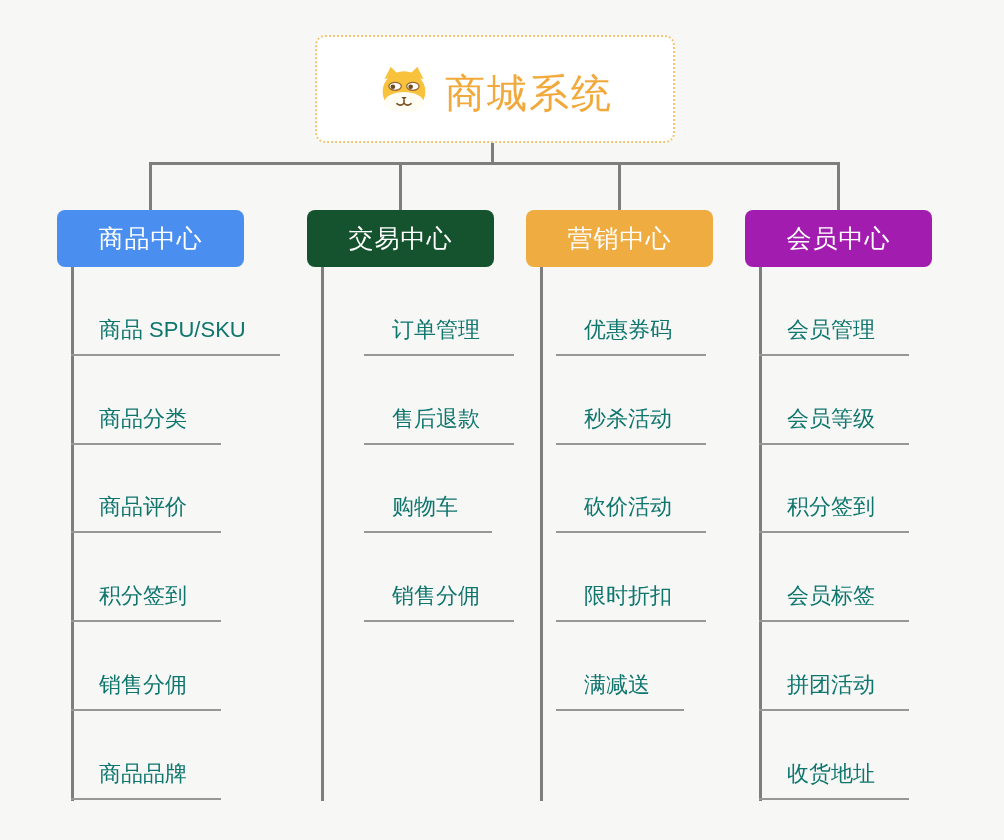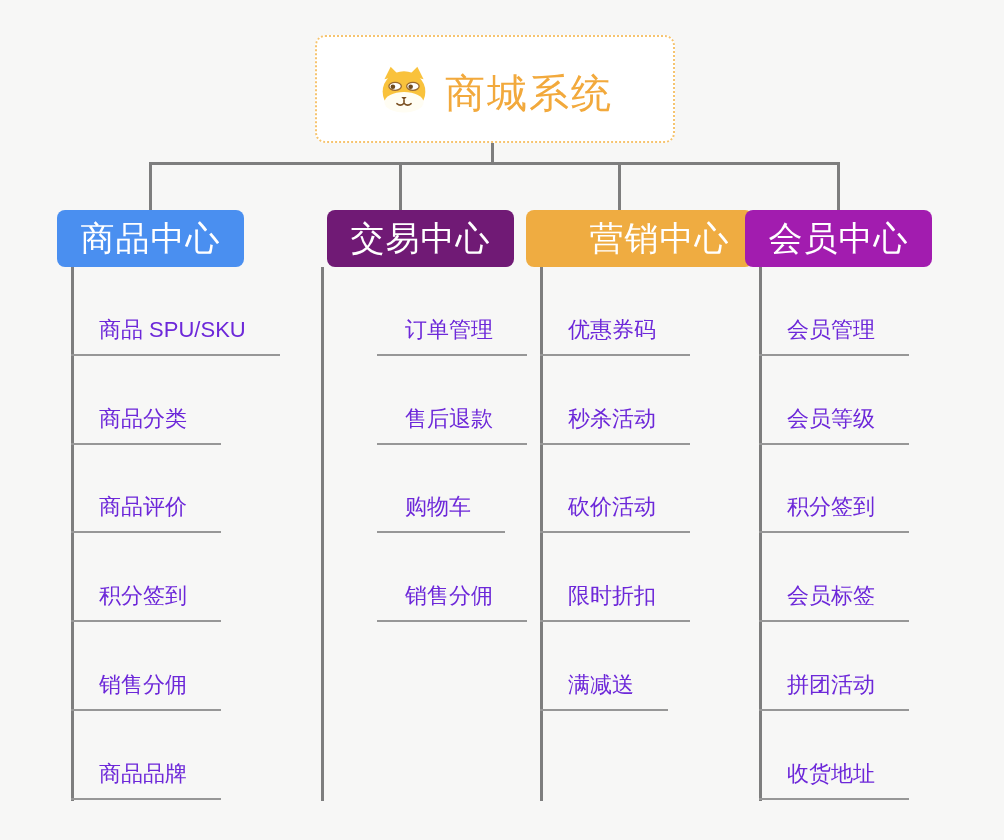--- a/index.html
+++ b/index.html
@@ -44,52 +44,52 @@
   
   .branch-box {
     position: absolute;
     top: 210px;
     width: 187px; height: 57px;
     border-radius: 8px;
     display: flex;
     align-items: center;
     justify-content: center;
     color: #ffffff;
-    font-size: 34px;
+    font-size: 25px;
     letter-spacing: 1px;
     cursor: pointer;
   }
   .branch-box.b0 { left: 57px; }
   .branch-box.b1 { left: 307px; }
   .branch-box.b2 { left: 526px; }
   .branch-box.b3 { left: 745px; }
   
   .trunk { width: 3px; top: 267px; height: 534px; }
   
   .leaf-col {
     position: absolute;
     top: 267px;
     width: 280px;
   }
   .leaf-col.c0 { left: 71px; }
-  .leaf-col.c1 { left: 329px; padding-left: 48px; }
-  .leaf-col.c2 { left: 540px; }
+  .leaf-col.c1 { left: 316px; padding-left: 48px; }
+  .leaf-col.c2 { left: 556px; }
   .leaf-col.c3 { left: 759px; }
   .leaf {
     height: 88.8px;
     display: flex;
     align-items: flex-end;
     cursor: pointer;
   }
   .leaf-label {
     display: inline-block;
     padding: 0 34px 9px 28px;
     border-bottom: 2px solid #979797;
     font-size: 22px;
-    color: #6d28d9;
+    color: #0f766e;
     white-space: nowrap;
   }
 </style>
 </head>
 <body>
 
 <div id="canvas">
 
   <div class="root-node" style="border-color: rgb(246, 196, 111);">
     <svg class="dog-icon" viewBox="0 0 60 54">
@@ -110,24 +110,24 @@
   <div class="conn" style="left:491px; top:143px; width:3px; height:21px;"></div>
   <div class="conn" style="left:149px; top:162px; width:691px; height:3px;"></div>
   <div class="conn" style="left:149px; top:162px; width:3px; height:48px;"></div>
   <div class="conn" style="left:399px; top:162px; width:3px; height:48px;"></div>
   <div class="conn" style="left:618px; top:162px; width:3px; height:48px;"></div>
   <div class="conn" style="left:837px; top:162px; width:3px; height:48px;"></div>
 
   <div class="branch-box b0" style="background-color: rgb(74, 143, 240);">
     <span>商品中心</span>
   </div>
-  <div class="branch-box b1" style="background-color: #701a75; margin-left: 20px;">
+  <div class="branch-box b1" style="background-color: #14532d;">
     <span>交易中心</span>
   </div>
-  <div class="branch-box b2" style="background-color: rgb(239, 172, 65); padding-left: 40px;">
+  <div class="branch-box b2" style="background-color: rgb(239, 172, 65);">
     <span>营销中心</span>
   </div>
   <div class="branch-box b3" style="background-color: #a21caf;">
     <span>会员中心</span>
   </div>
 
   <div class="conn trunk" style="left:71px;"></div>
   <div class="conn trunk" style="left:321px;"></div>
   <div class="conn trunk" style="left:540px;"></div>
   <div class="conn trunk" style="left:759px;"></div>

